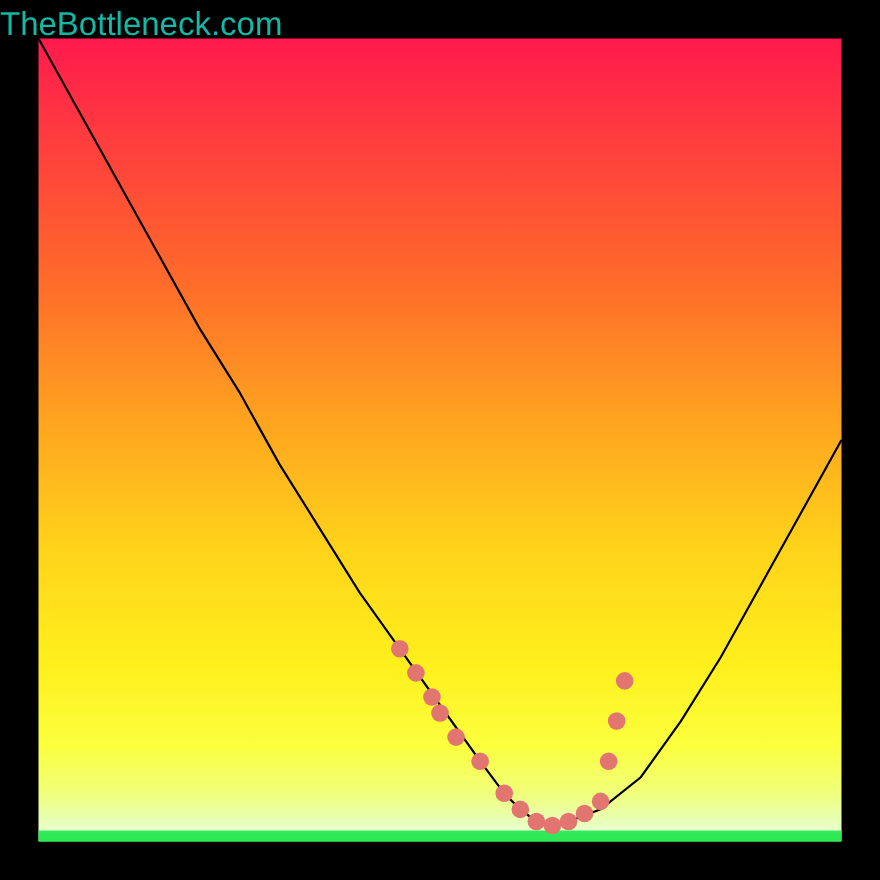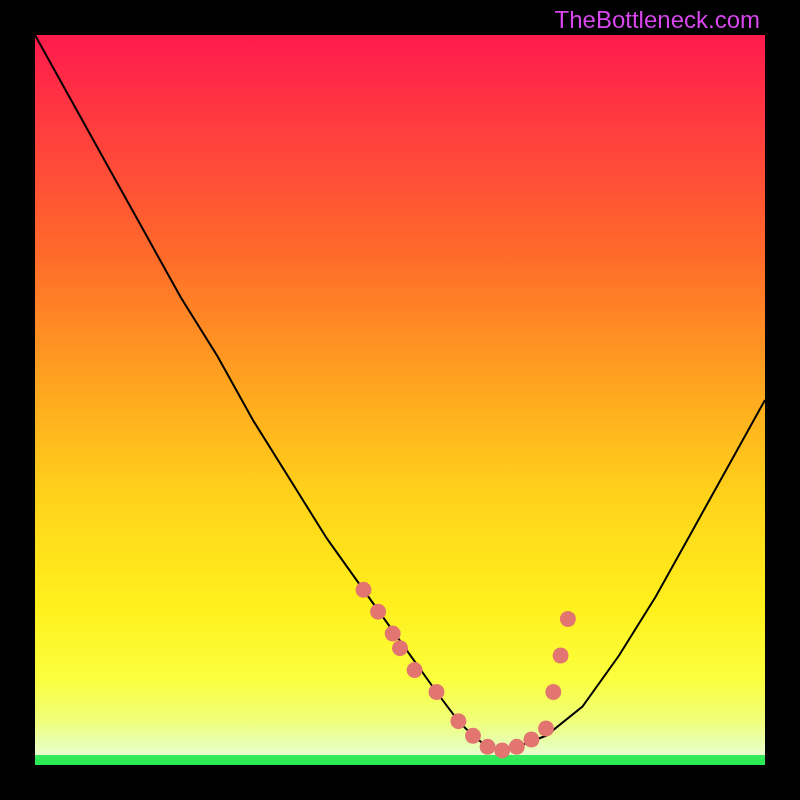--- a/index.html
+++ b/index.html
@@ -44,24 +44,23 @@
     bottom: 35px;
     width: 730px;
     height: 10px;
     background: #1ee84c;
     opacity: 0.9;
   }
   .water {
     position: absolute;
     left: 0;
     right: 0;
-    text-align: right;
     font-family: Arial, Helvetica, sans-serif;
-    font-size: 24px;
-    color: #d946ef;
+    font-size: 30px;
+    color: #14b8a6;
     padding-right: 40px;
   }
   .curve-svg {
     position: absolute;
     left: 35px;
     top: 35px;
     width: 730px;
     height: 730px;
     overflow: visible;
   }

